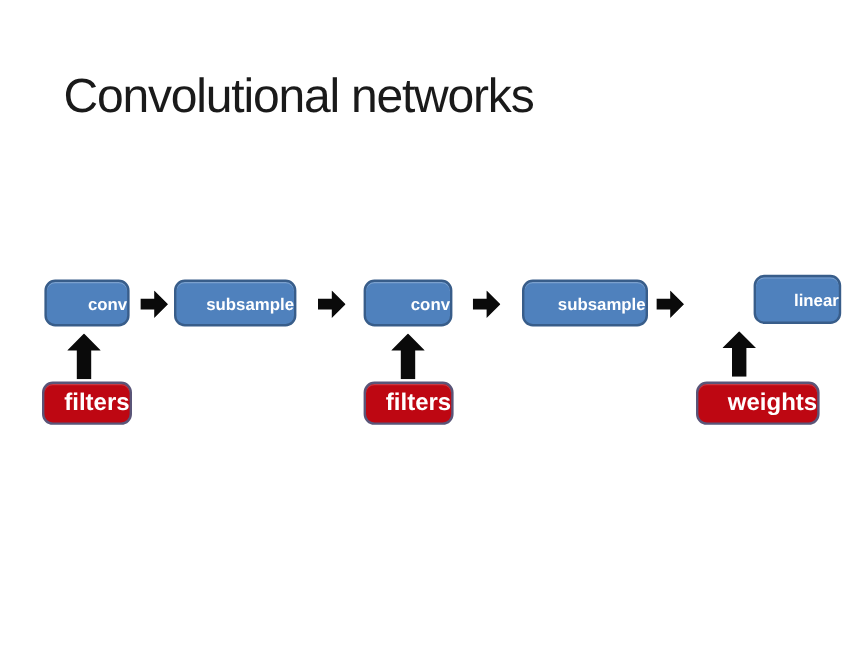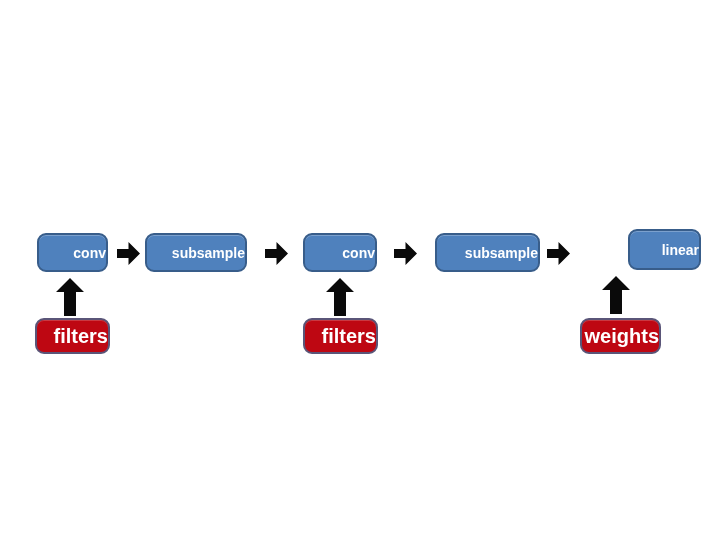--- a/index.html
+++ b/index.html
@@ -55,20 +55,21 @@
   }
   .arrow polygon {
     fill: var(--arrow-black, #000);
   }
 </style>
 </head>
 <body>
 
 <div class="slide">
 
+  <h1 class="title">Convolutional networks</h1>
 
   <div class="box blue" style="left:37px; top:233px; width:71px; height:39px;">
     <span>conv</span>
   </div>
 
   <div class="box blue" style="left:145px; top:233px; width:102px; height:39px;">
     <span>subsample</span>
   </div>
 
   <div class="box blue" style="left:303px; top:233px; width:74px; height:39px;">
@@ -112,17 +113,17 @@
   </svg>
 
   <div class="box red" style="left:35px; top:318px; width:75px; height:36px;">
     <span>filters</span>
   </div>
 
   <div class="box red" style="left:303px; top:318px; width:75px; height:36px;">
     <span>filters</span>
   </div>
 
-  <div class="box red" style="left:580px; top:318px; width:81px; height:36px;">
+  <div class="box red" style="left:580px; top:318px; width:103px; height:36px;">
     <span>weights</span>
   </div>
 
 </div>
 
 </body></html>

